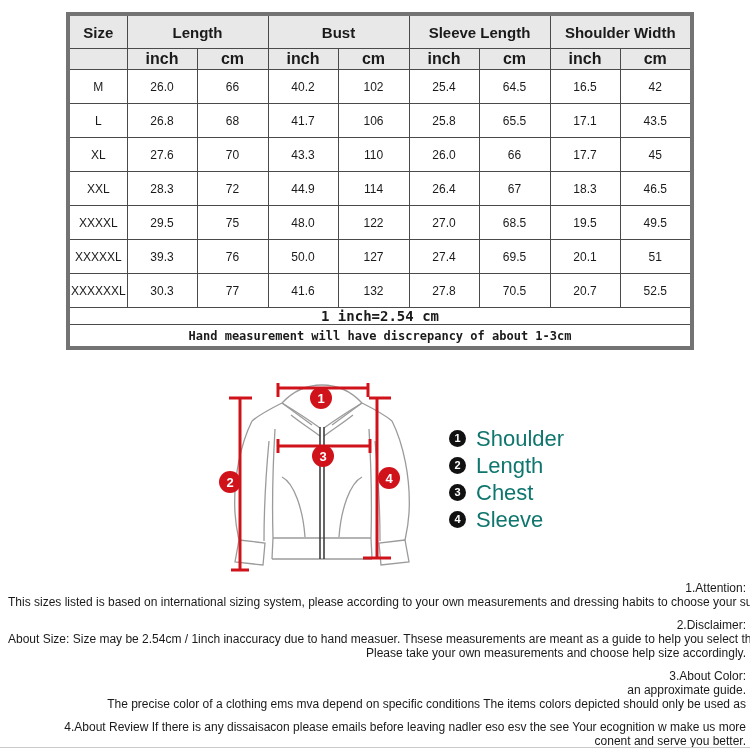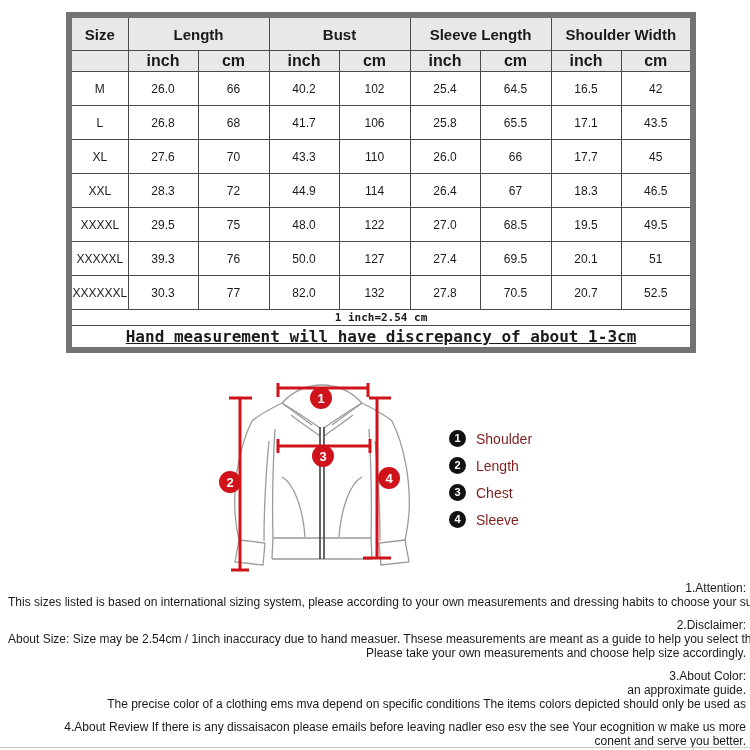--- a/index.html
+++ b/index.html
@@ -4,50 +4,50 @@
 <style>
   html,body{margin:0;padding:0;}
   body{
     width:750px;height:750px;position:relative;overflow:hidden;
     background:#ffffff;font-family:"Liberation Sans",sans-serif;color:#1a1a1a;
   }
   
   .size-table{
     position:absolute;left:66px;top:12px;width:624px;
     border-collapse:collapse;table-layout:fixed;
-    border:6px solid #737373;
+    border:4px solid #737373;
   }
   .size-table td{
     border:1px solid #4a4a4a;text-align:center;vertical-align:middle;
     font-size:12px;padding:0;overflow:hidden;white-space:nowrap;
   }
   .head-row td{height:32px;font-size:15px;font-weight:bold;background:#e8e8e8;}
   .unit-row td{height:20px;font-weight:bold;background:#e8e8e8;font-size:16px;}
   .data-row td{height:33px;}
-  .foot-row-1 td{height:15px;font-family:"DejaVu Sans Mono",monospace;font-weight:bold;font-size:11px;}
-  .foot-row-2 td{height:21px;font-family:"DejaVu Sans Mono",monospace;font-weight:bold;font-size:16px;text-decoration:underline;}
+  .foot-row-1 td{height:15px;font-family:"DejaVu Sans Mono",monospace;font-weight:bold;font-size:14px;}
+  .foot-row-2 td{height:21px;font-family:"DejaVu Sans Mono",monospace;font-weight:bold;font-size:12px;}
   
   .hoodie-svg{position:absolute;left:195px;top:383px;width:250px;height:195px;}
   .marker{
     position:absolute;width:22px;height:22px;border-radius:50%;
     background:#d0121a;color:#ffffff;font-size:13px;font-weight:bold;
     display:flex;align-items:center;justify-content:center;line-height:1;
   }
   .m1{left:310px;top:387px;}
   .m2{left:219px;top:471px;}
   .m3{left:312px;top:445px;}
   .m4{left:378px;top:467px;}
   .legend{position:absolute;left:449px;top:430px;}
   .legend-item{display:flex;align-items:center;margin-bottom:10px;height:17px;}
   .legend-num{
     width:17px;height:17px;border-radius:50%;background:#111111;color:#ffffff;
     font-size:11px;font-weight:bold;display:flex;align-items:center;justify-content:center;
     margin-right:10px;line-height:1;
   }
-  .legend-label{font-size:14px;color:#7f1d1d;}
+  .legend-label{font-size:22px;color:#0f766e;}
   
   .notes{position:absolute;left:8px;top:581px;width:738px;font-size:12px;line-height:14px;}
   .note-section{margin-bottom:9px;}
   .note-section div{white-space:nowrap;text-align:right;}
   .bottom-line{position:absolute;left:0;top:747px;width:750px;height:1px;background:#c9c9c9;}
 </style>
 </head>
 <body>
 
 <table class="size-table">
@@ -144,21 +144,21 @@
     <td>127</td>
     <td>27.4</td>
     <td>69.5</td>
     <td>20.1</td>
     <td>51</td>
   </tr>
   <tr class="data-row">
     <td>XXXXXXL</td>
     <td>30.3</td>
     <td>77</td>
-    <td>82.0</td>
+    <td>41.6</td>
     <td>132</td>
     <td>27.8</td>
     <td>70.5</td>
     <td>20.7</td>
     <td>52.5</td>
   </tr>
   <tr class="foot-row-1">
     <td colspan="9">1 inch=2.54 cm</td>
   </tr>
   <tr class="foot-row-2">

